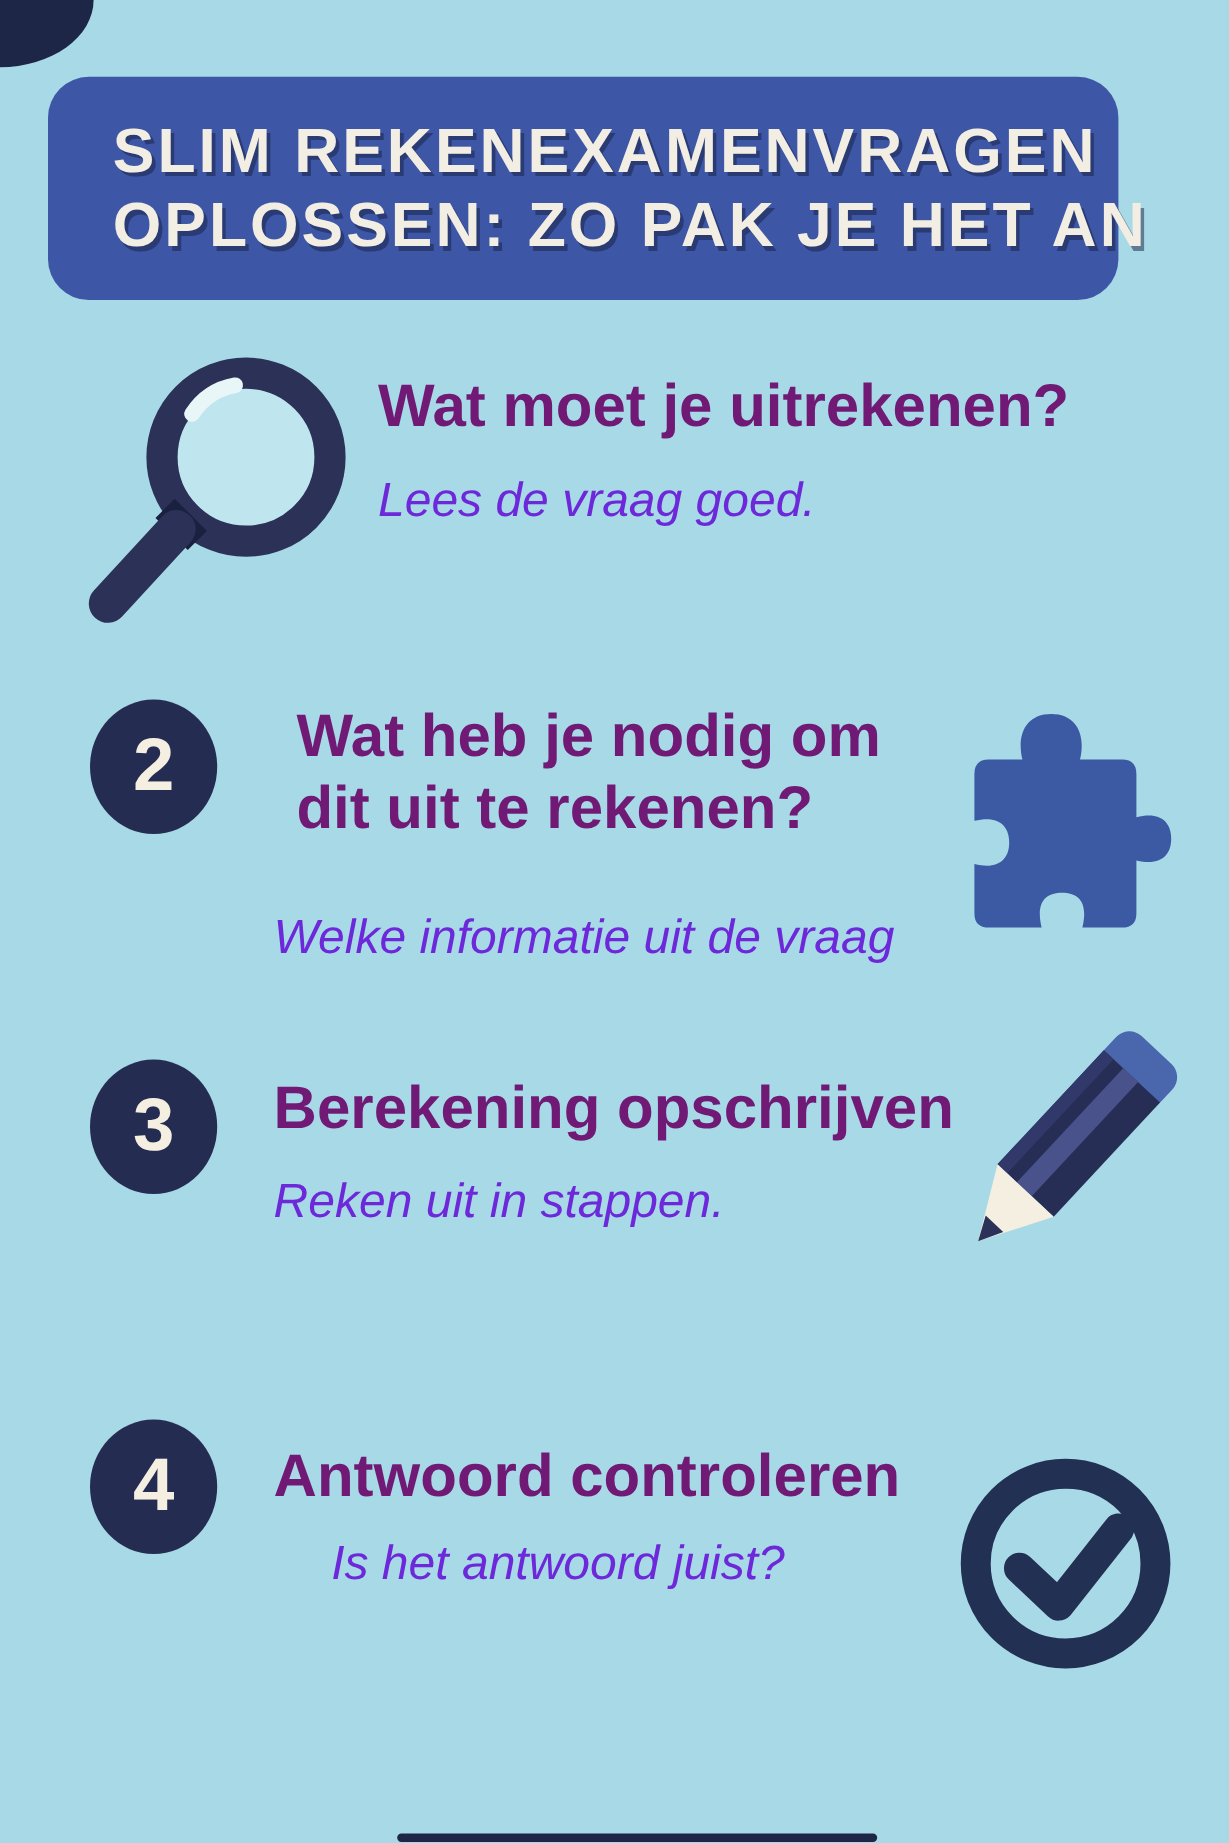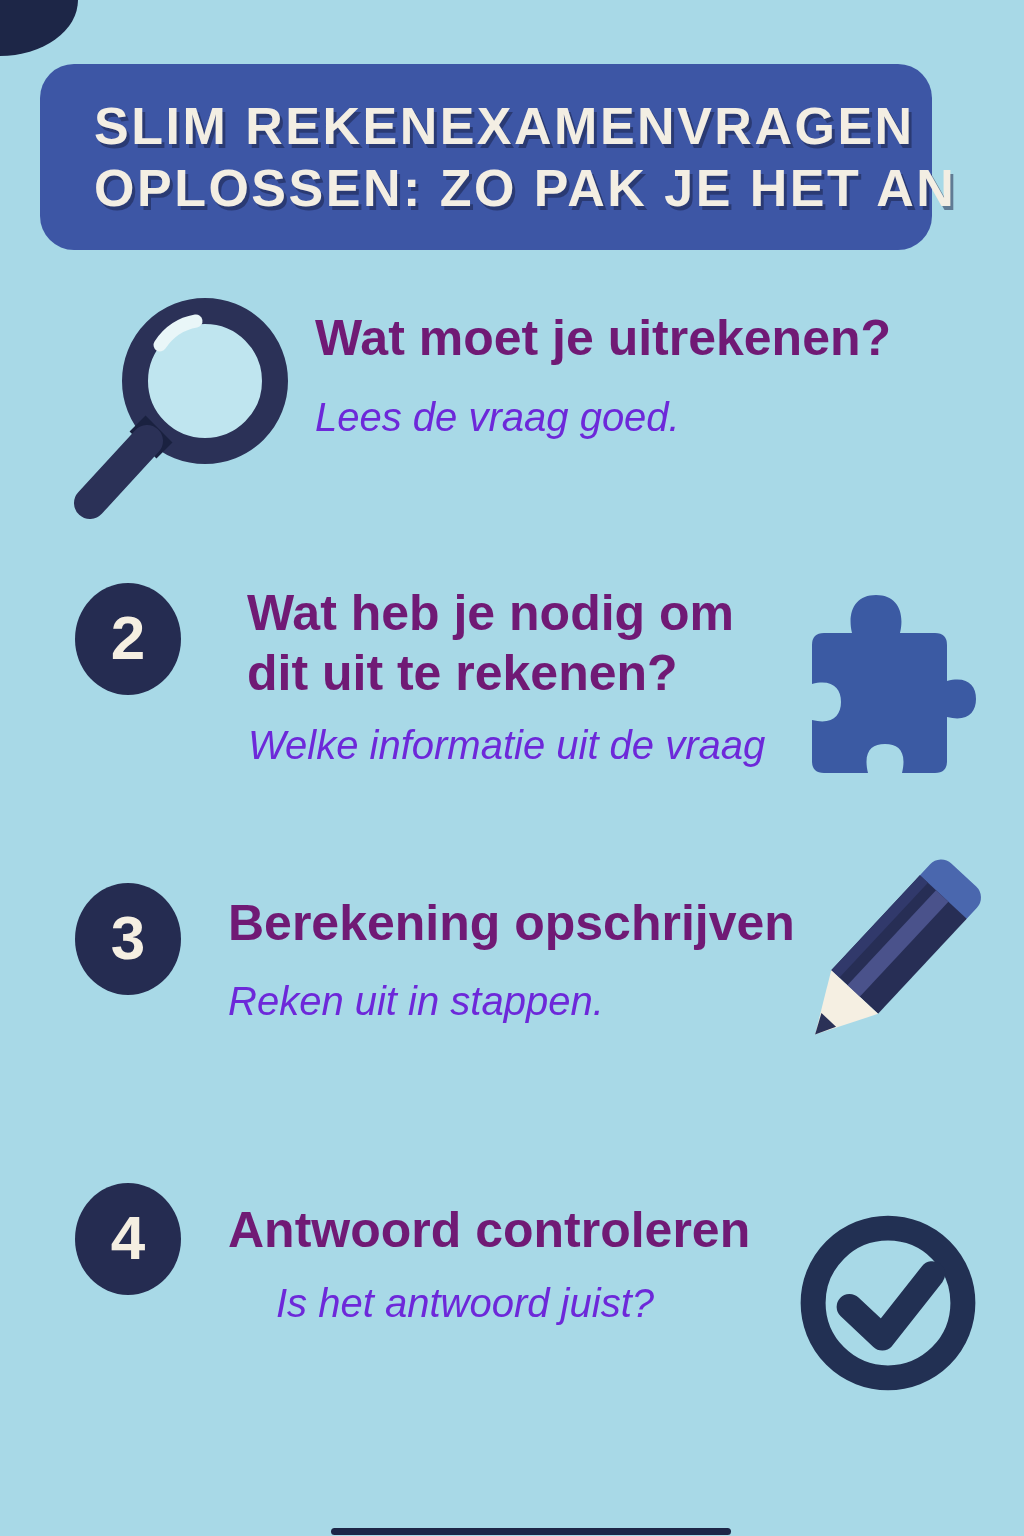--- a/index.html
+++ b/index.html
@@ -88,21 +88,21 @@
   <div>Lees de vraag goed.</div>
 </div>
 
 <div class="num-circle" style="top:583px;">
   <span>2</span>
 </div>
 <div class="heading" style="left:212px; top:583px;margin-left:35px;">
   <div>Wat heb je nodig om</div>
   <div>dit uit te rekenen?</div>
 </div>
-<div class="body-text" style="left:228px; top:714px;margin-left:20px;">
+<div class="body-text" style="left:228px; top:750px;">
   <div>Welke informatie uit de vraag</div>
 </div>
 <svg class="icon-abs" style="left:797px; top:588px;" width="182" height="198" viewBox="0 0 182 198">
   <path fill="#3b5aa3" d="M27,45 H55 C50,24 58,7 79,7 C100,7 108,24 103,45 L138,45 Q150,45 150,57
     V93 C170,88 179,97 179,111 C179,125 170,134 150,129 V173 Q150,185 138,185 H105
     C110,164 102,156 88,156 C74,156 66,164 71,185 H27 Q15,185 15,173 V132
     C35,137 44,128 44,114 C44,100 35,91 15,96 V57 Q15,45 27,45 Z"></path>
 </svg>
 
 <div class="num-circle" style="top:883px;">

